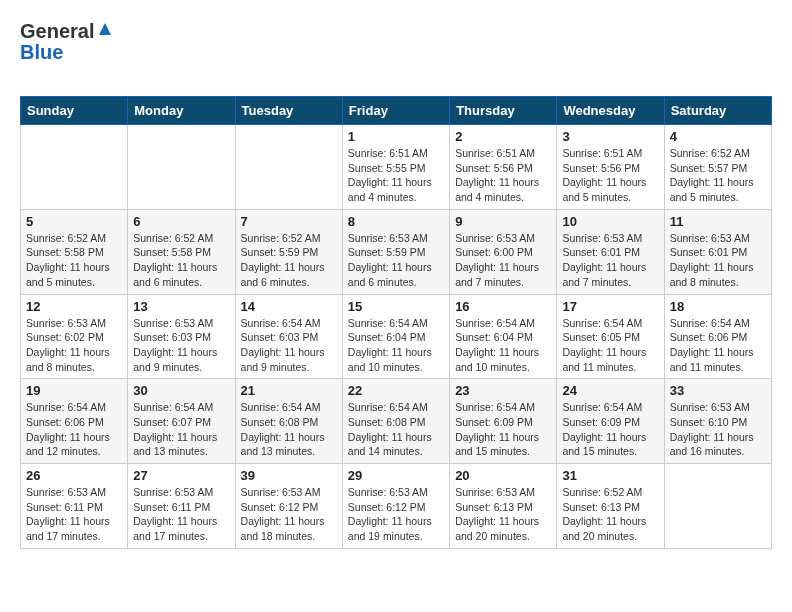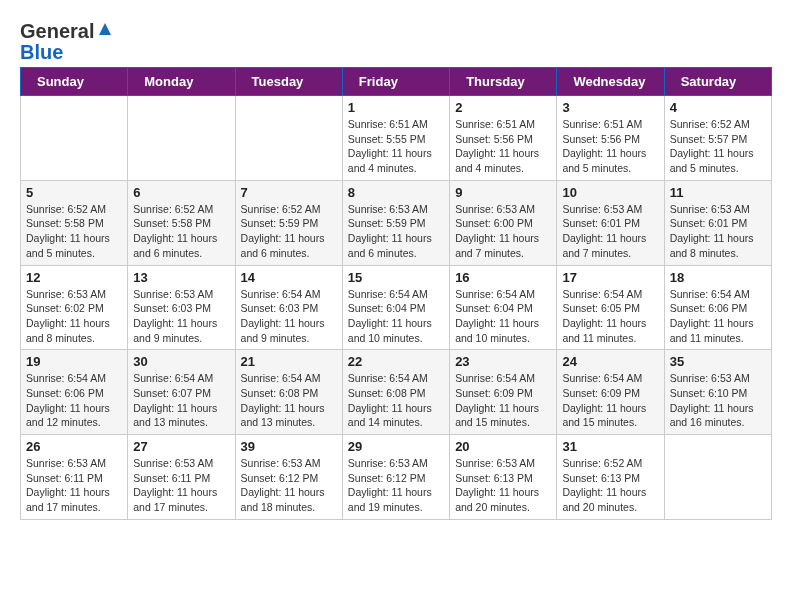--- a/index.html
+++ b/index.html
@@ -7,21 +7,21 @@
       font-family: Arial, sans-serif;
       background: #fff;
       width: 792px;
       min-height: 612px;
       padding: 20px;
     }
     .header {
       display: flex;
       justify-content: space-between;
       align-items: flex-end;
-      margin-bottom: 3px;
+      margin-bottom: 32px;
     }
     .logo {
       display: flex;
       align-items: center;
     }
     .logo-general { color: #333; }
     .logo-blue { color: #1565c0; }
     .title-block {
       text-align: right;
     }
@@ -33,23 +33,23 @@
     .location {
       font-size: 16px;
       color: #444;
     }
     .calendar {
       width: 100%;
       border-collapse: collapse;
       border: 1px solid #ccc;
     }
     .calendar th {
-      background: #701a75;
+      background: #0c4a6e;
       color: #fff;
-      padding: 6px 16px;
+      padding: 6px 6px;
       font-size: 13px;
       text-align: left;
       border: 1px solid #1565c0;
       margin-top: 20px;
     }
     .calendar td {
       border: 1px solid #ccc;
       vertical-align: top;
       padding: 4px 5px;
       width: calc(100% / 7);
@@ -283,21 +283,21 @@
 and 15 minutes.</div>
         </td>
         <td>
           <span class="day-num">24</span>
           <div class="day-info">Sunrise: 6:54 AM
 Sunset: 6:09 PM
 Daylight: 11 hours
 and 15 minutes.</div>
         </td>
         <td>
-          <span class="day-num">35</span>
+          <span class="day-num">33</span>
           <div class="day-info">Sunrise: 6:53 AM
 Sunset: 6:10 PM
 Daylight: 11 hours
 and 16 minutes.</div>
         </td>
       </tr>
       <tr>
         <td>
           <span class="day-num">26</span>
           <div class="day-info">Sunrise: 6:53 AM

